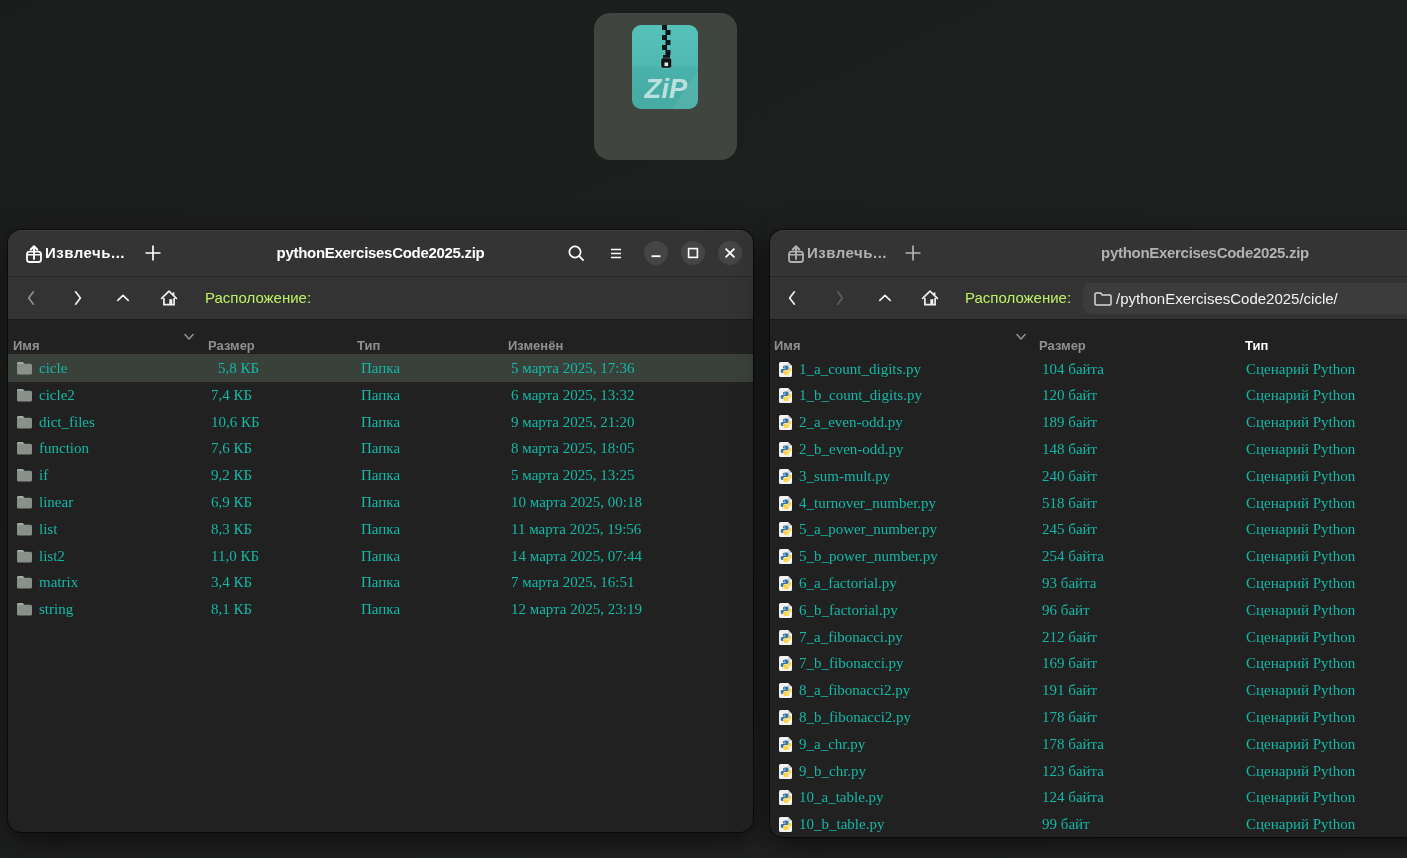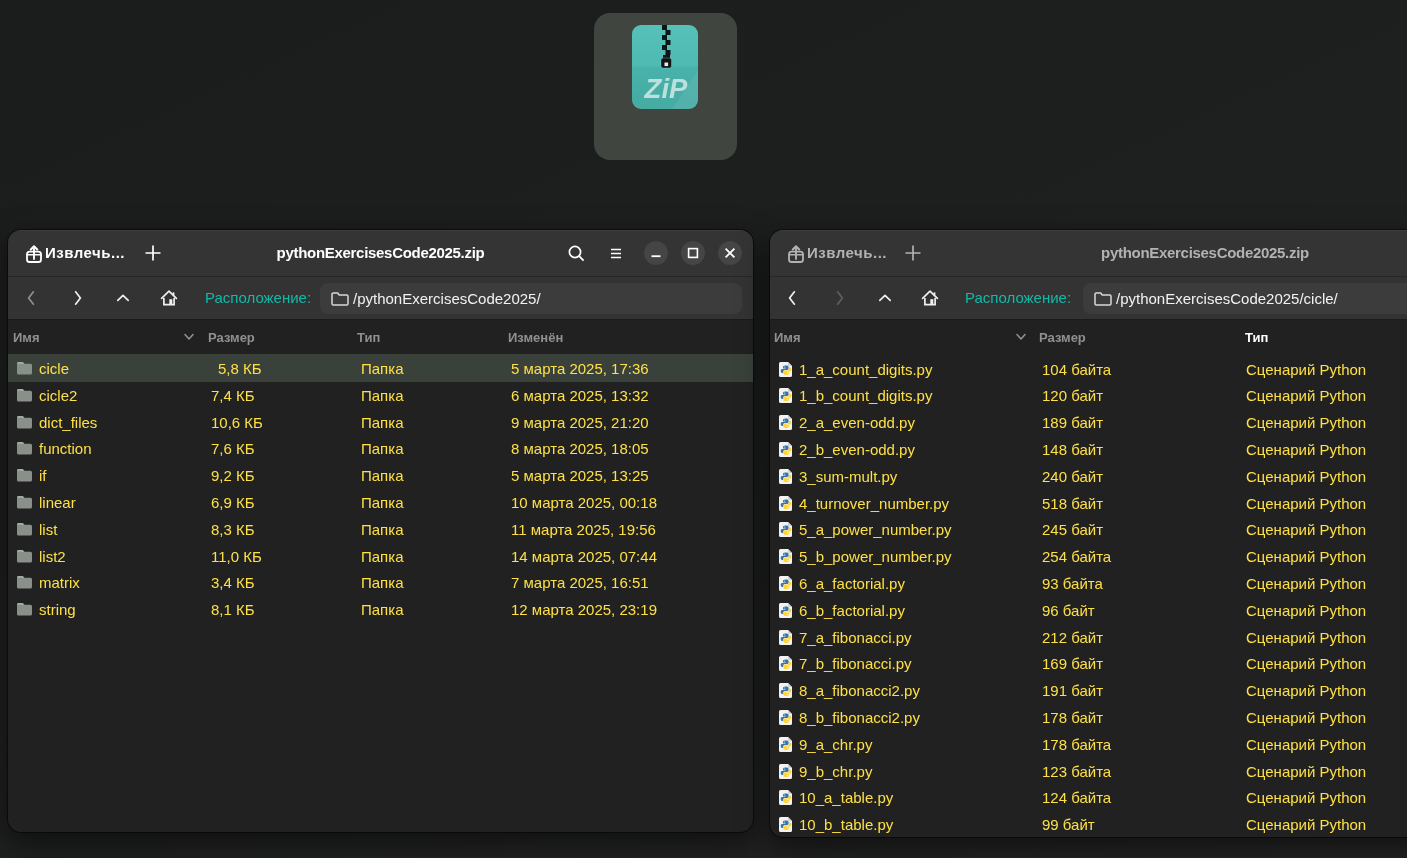--- a/index.html
+++ b/index.html
@@ -19,30 +19,30 @@
     height:43px; background:#333333; position:relative;
     border-bottom:1px solid #1b1b1b;
   }
   .hb-text { position:absolute; top:0; height:46px; line-height:46px; color:#ffffff; font-size:15px; }
   .hb-title { font-weight:bold; text-align:center; letter-spacing:-0.3px; }
   .inactive .hb-text { color:#b2b2b2; }
   .circlebtn {
     position:absolute; width:24px; height:24px; border-radius:50%;
     background:#454545; top:11px;
   }
-  .tb-label { position:absolute; color:#14b8a6; font-size:15px; top:0; height:43px; line-height:42px; }
+  .tb-label { position:absolute; color:#bef264; font-size:15px; top:0; height:43px; line-height:42px; }
   .entry {
     position:absolute; top:6px; height:31px; background:#3c3c3c; border-radius:8px;
     color:#f2f2f2; font-size:15px; line-height:31px;
   }
   .entry .path { position:absolute; left:33px; top:0; white-space:nowrap; }
 
   .cols { position:absolute; left:0; right:0; height:34px; color:#909090; font-size:13px; font-weight:bold; }
-  .cols span { position:absolute; top:0; height:40px; line-height:36px; }
-  .row { position:absolute; left:0; right:0; height:28px; color:#fde047; font-size:15px; white-space:nowrap; }
+  .cols span { position:absolute; top:8px; height:40px; line-height:36px; }
+  .row { position:absolute; left:0; right:0; height:28px; color:#14b8a6; font-size:15px; white-space:nowrap;font-family:Liberation Serif, serif; }
   .row span { position:absolute; top:0; height:28px; line-height:29px; }
   .row.sel { background:#3a403a; }
   .ricon { position:absolute; top:7px; }
 
   .desksel { position:absolute; left:594px; top:13px; width:143px; height:147px;
     background:#40453f; border-radius:16px; }
   .desklabel { position:absolute; left:0; width:143px; top:108px; text-align:center;
     color:#f5f5f5; font-size:14.5px; line-height:17.5px; }
 </style>
 </head>
@@ -122,26 +122,20 @@
       <svg style="position:absolute;left:105px;top:11px;" width="20" height="20" viewBox="0 0 20 20">
 <path d="M4.8 12.4 L10 7.4 L15.2 12.4" fill="none" stroke="#f0f0f0" stroke-width="1.7" stroke-linecap="round" stroke-linejoin="round"></path>
 </svg>
       <svg style="position:absolute;left:151px;top:11px;" width="20" height="20" viewBox="0 0 20 20">
 <path d="M2.6 10.3 L10 3.2 L17.4 10.3" fill="none" stroke="#f0f0f0" stroke-width="1.7" stroke-linejoin="round" stroke-linecap="round"></path>
 <path d="M4.9 10 V16.6 H15.1 V10" fill="none" stroke="#f0f0f0" stroke-width="1.7"></path>
 <rect x="13.6" y="4.4" width="1.8" height="2.8" fill="#f0f0f0"></rect>
 <rect x="10.3" y="11.2" width="3" height="5.4" fill="#f0f0f0"></rect>
 </svg>
     <span class="tb-label" style="left:197px;">Расположение:</span>
-    <div class="entry" style="left:312px; width:422px;">
-      <svg style="position:absolute;left:11px;top:8px;" width="18" height="16" viewBox="0 0 18 16">
-<path d="M2.3 2 h4.4 l1.5 2 h7.5 a1.3 1.3 0 0 1 1.3 1.3 V12.7 a1.3 1.3 0 0 1 -1.3 1.3 H2.3 A1.3 1.3 0 0 1 1 12.7 V3.3 A1.3 1.3 0 0 1 2.3 2 Z" fill="none" stroke="#d8d8d8" stroke-width="1.5"></path>
-</svg>
-      <span class="path">/pythonExercisesCode2025/</span>
-    </div>
   </div>
   <div class="cols" style="top:90px;">
     <span style="left:5px;">Имя</span>
     <svg style="position:absolute;left:174px;top:10px;" width="14" height="14" viewBox="0 0 14 14">
 <path d="M3 4.5 L7 9 L11 4.5" fill="none" stroke="#909090" stroke-width="1.6" stroke-linecap="round" stroke-linejoin="round"></path>
 </svg>
     <span style="left:200px;">Размер</span>
     <span style="left:349px;">Тип</span>
     <span style="left:500px;">Изменён</span>
   </div>

